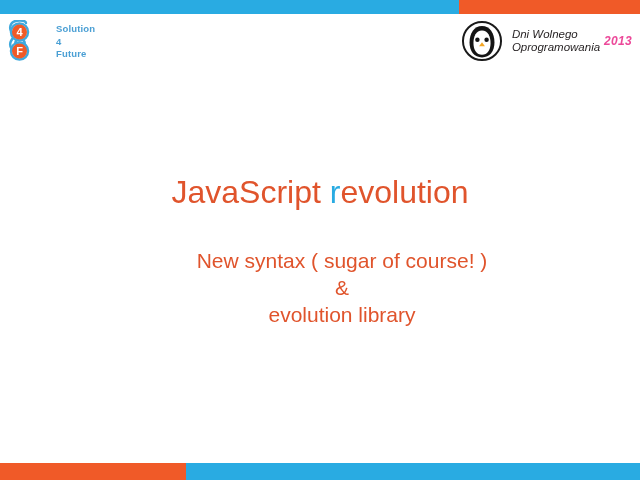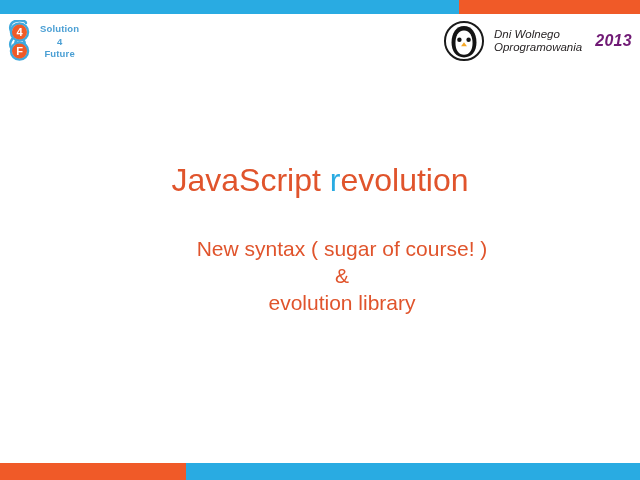--- a/index.html
+++ b/index.html
@@ -48,29 +48,28 @@
     top: 6px;
     display: flex;
     align-items: flex-start;
   }
   .s4f-mark {
     width: 28px;
     height: 44px;
     flex: none;
   }
   .brand-left-text {
-    margin-left: 6px;
+    margin-left: 22px;
     margin-top: 3px;
     color: #4a9fd4;
     font-size: 9.5px;
     font-weight: bold;
     line-height: 12.5px;
     letter-spacing: .15px;
     white-space: nowrap;
-    text-align: center;
   }
 
   
   .brand-right {
     position: absolute;
     right: 8px;
     top: 6px;
     display: flex;
     align-items: center;
     font-style: italic;
@@ -81,31 +80,31 @@
     flex: none;
   }
   .dwo-text {
     margin-left: 9px;
     color: #231f20;
     font-size: 11.5px;
     line-height: 13.5px;
     white-space: nowrap;
   }
   .dwo-year {
-    margin-left: 13px;
-    color: #701a75;
-    font-size: 16px;
+    margin-left: 4px;
+    color: #ec4899;
+    font-size: 12px;
     font-weight: bold;
     letter-spacing: .3px;
   }
 
   
   .content {
     position: absolute;
-    top: 160px;
+    top: 172px;
     left: 0;
     right: 0;
     text-align: center;
   }
   .title {
     font-size: 32px;
     line-height: 40px;
     color: #e0542c;
     font-weight: normal;
     margin: 0;

